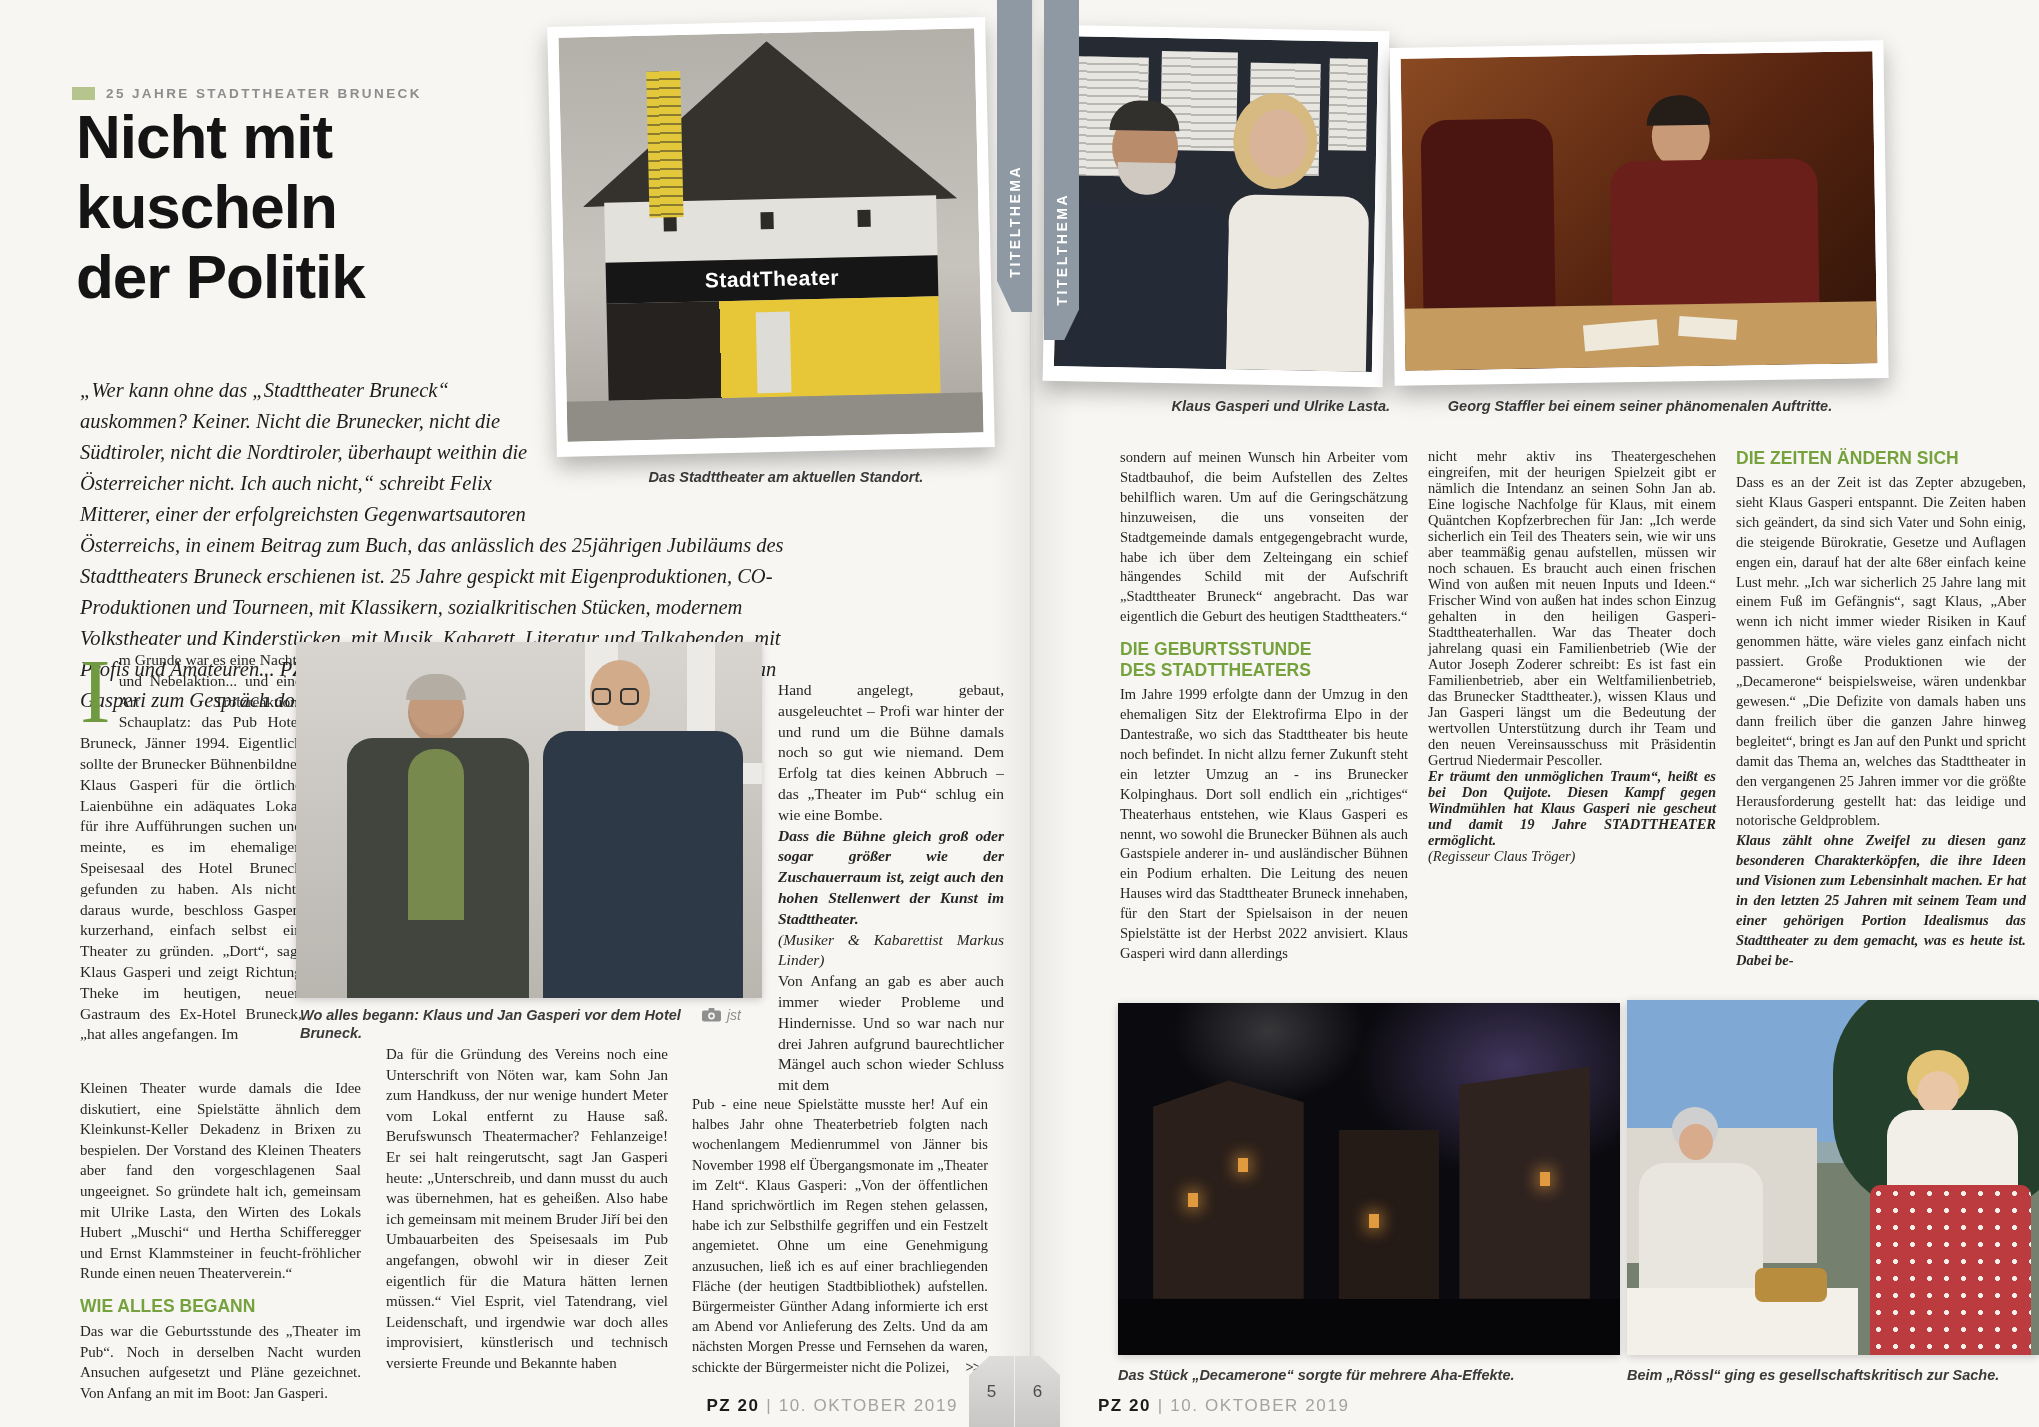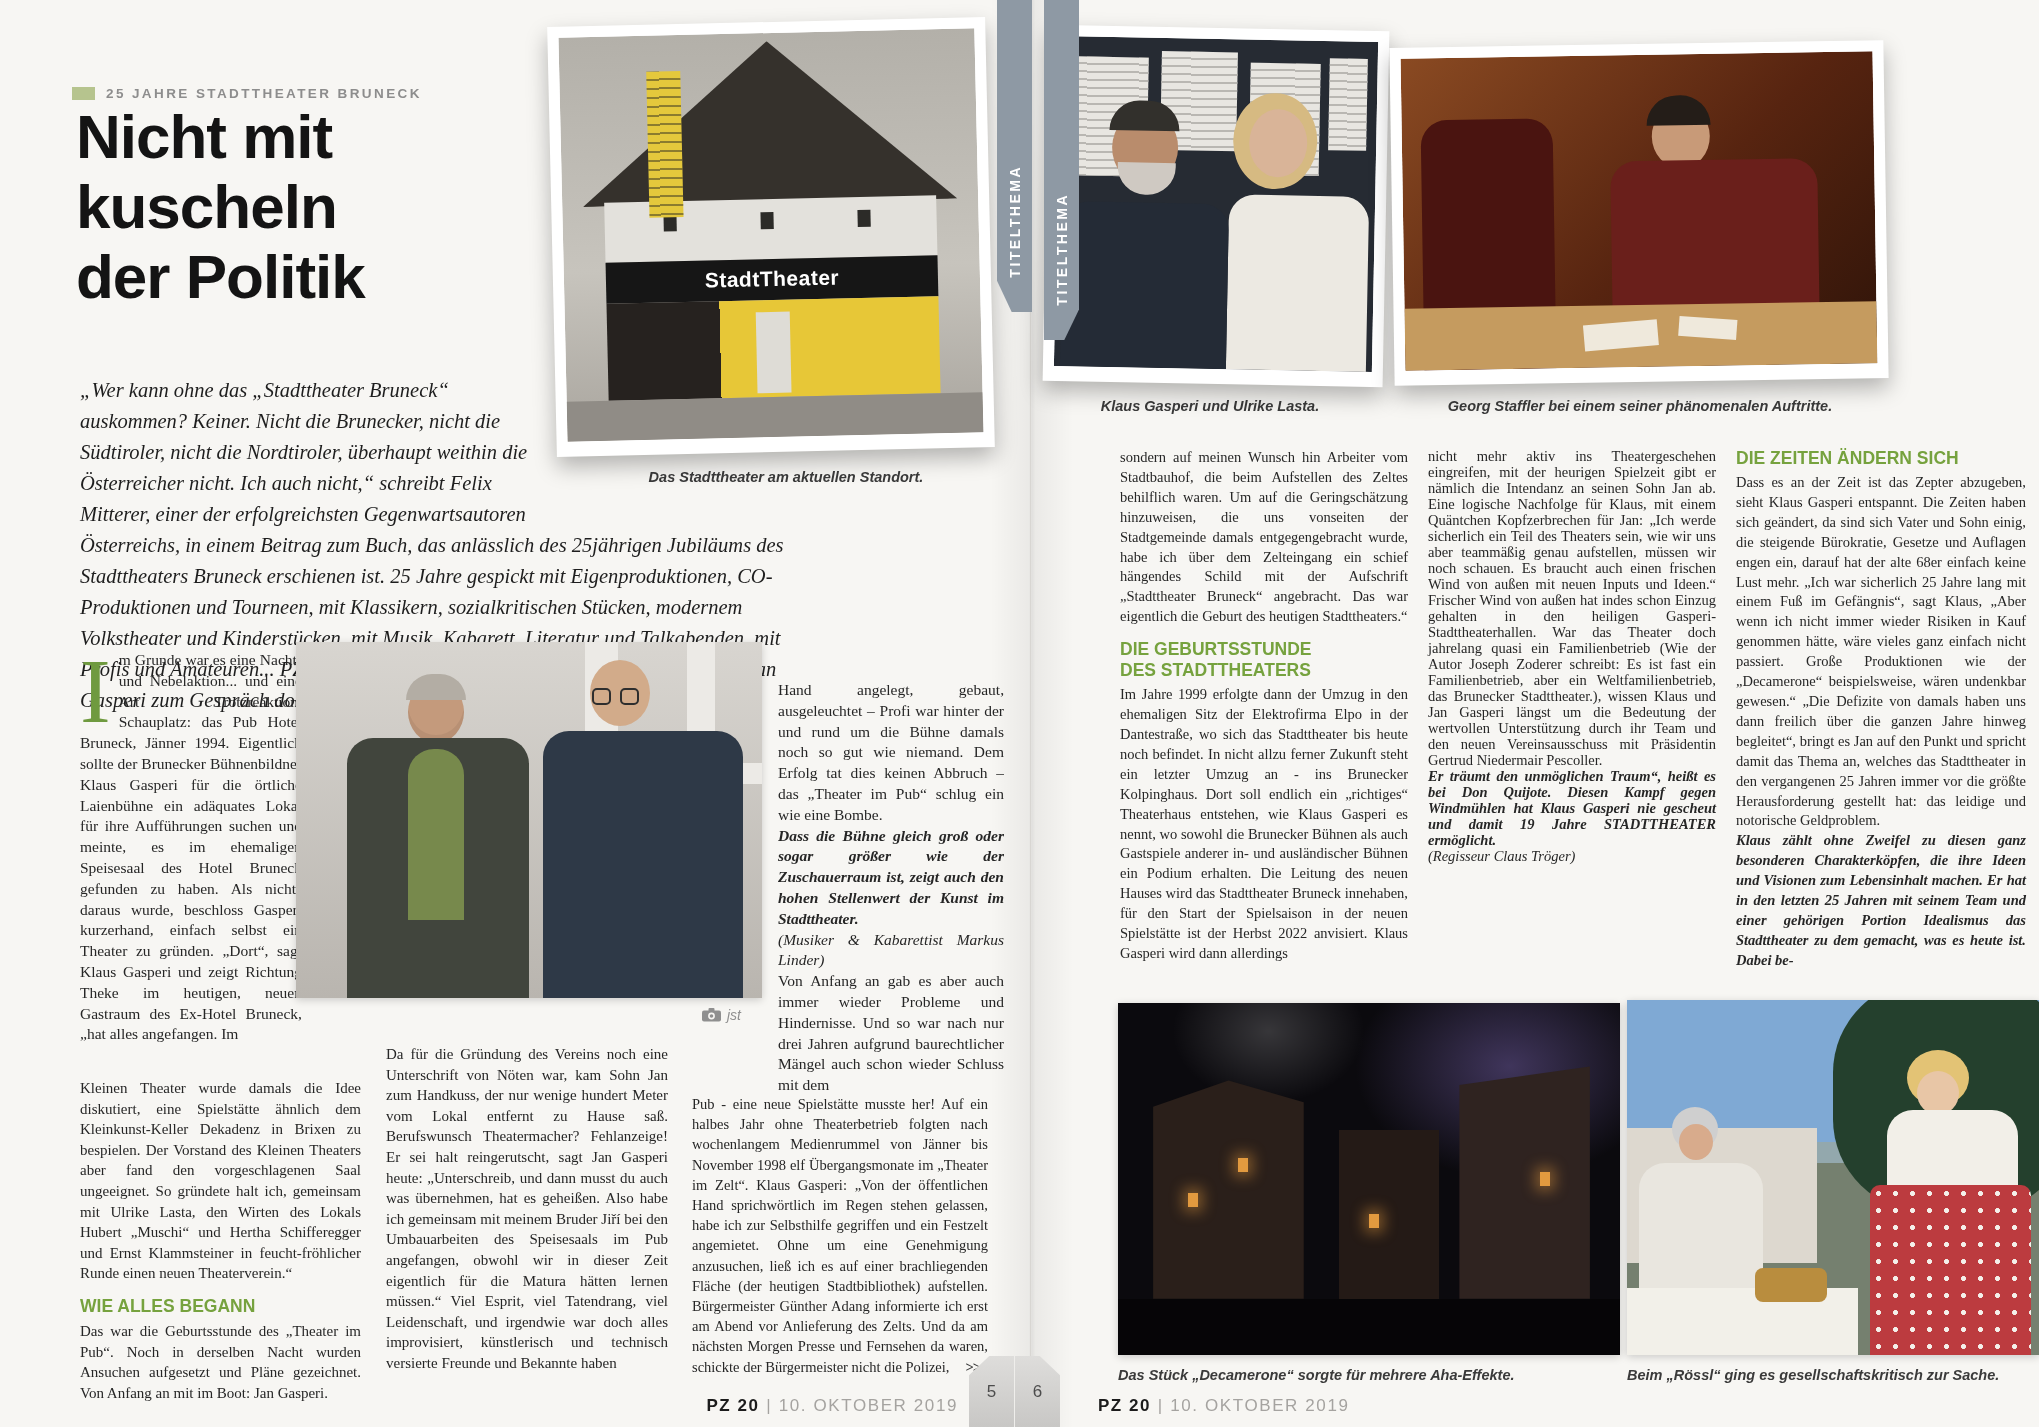--- a/index.html
+++ b/index.html
@@ -161,20 +161,21 @@
     <div class="winframe" style="left:58%;top:34%;width:42%;height:6%;"></div>
     <div class="head" style="left:24%;top:11%;width:56px;height:62px;background:#c49a7c;box-shadow:inset 0 -8px 0 rgba(0,0,0,.06);"></div>
     <div class="head" style="left:23.5%;top:9%;width:60px;height:26px;background:#b3ada4;border-radius:30px 30px 0 0;"></div>
     <div class="torso" style="left:11%;top:27%;width:39%;height:74%;background:#41453d;"></div>
     <div class="torso" style="left:24%;top:30%;width:12%;height:48%;background:#77894c;"></div>
     <div class="head" style="left:63%;top:5%;width:60px;height:66px;background:#d2ab8a;"></div>
     <div class="glasses" style="left:63.5%;top:13%;"></div>
     <div class="glasses" style="left:69.5%;top:13%;"></div>
     <div class="torso" style="left:53%;top:25%;width:43%;height:76%;background:#2e3947;"></div>
   </div>
+  <div class="caption" style="left:300px;top:1006px;width:396px;">Wo alles begann: Klaus und Jan Gasperi vor dem Hotel Bruneck.</div>
   <div class="caption credit" style="left:702px;top:1006px;">
     <svg width="19" height="14" viewBox="0 0 19 14">
       <rect x="0" y="2.5" width="19" height="11" rx="2" fill="#8f8f8f"></rect>
       <rect x="6.5" y="0" width="6" height="4" rx="1" fill="#8f8f8f"></rect>
       <circle cx="9.5" cy="8" r="3.4" fill="#f7f6f3"></circle>
       <circle cx="9.5" cy="8" r="1.8" fill="#8f8f8f"></circle>
     </svg>
     <span>jst</span>
   </div>
 
@@ -213,21 +214,21 @@
       <div class="poster" style="left:85%;top:5%;width:12%;height:28%;"></div>
       <div class="head" style="left:55%;top:16%;width:84px;height:96px;background:#d6ba82;"></div>
       <div class="head" style="left:60%;top:21%;width:58px;height:68px;background:#d9b498;"></div>
       <div class="torso" style="left:54%;top:47%;width:44%;height:53%;background:#ece9e2;"></div>
       <div class="head" style="left:17%;top:22%;width:66px;height:74px;background:#b98c6c;"></div>
       <div class="head" style="left:16%;top:19%;width:70px;height:30px;background:#32302c;border-radius:35px 35px 0 0;"></div>
       <div class="head" style="left:19%;top:38%;width:58px;height:32px;background:#cfc9c2;border-radius:0 0 28px 28px;"></div>
       <div class="torso" style="left:2%;top:50%;width:52%;height:50%;background:#242b36;"></div>
     </div>
   </div>
-  <div class="caption" style="left:1060px;top:397px;width:300px;text-align:center;">Klaus Gasperi und Ulrike Lasta.</div>
+  <div class="caption" style="left:1090px;top:397px;width:300px;text-align:right;">Klaus Gasperi und Ulrike Lasta.</div>
 
   <div class="polaroid" style="left:1392px;top:44px;transform:rotate(-0.9deg);">
     <div class="ph" style="width:472px;height:312px;">
       <div class="stageB"></div>
       <div class="torso" style="left:4%;top:20%;width:28%;height:80%;background:#4a1410;"></div>
       <div class="head" style="left:53%;top:16%;width:58px;height:64px;background:#c89a78;"></div>
       <div class="head" style="left:52%;top:13%;width:64px;height:30px;background:#241d18;border-radius:32px 32px 0 0;"></div>
       <div class="torso" style="left:44%;top:34%;width:44%;height:50%;background:#6a1f1b;"></div>
       <div class="tableB"></div>
       <div class="paper" style="left:38%;bottom:6%;width:74px;height:26px;transform:rotate(-4deg);"></div>

